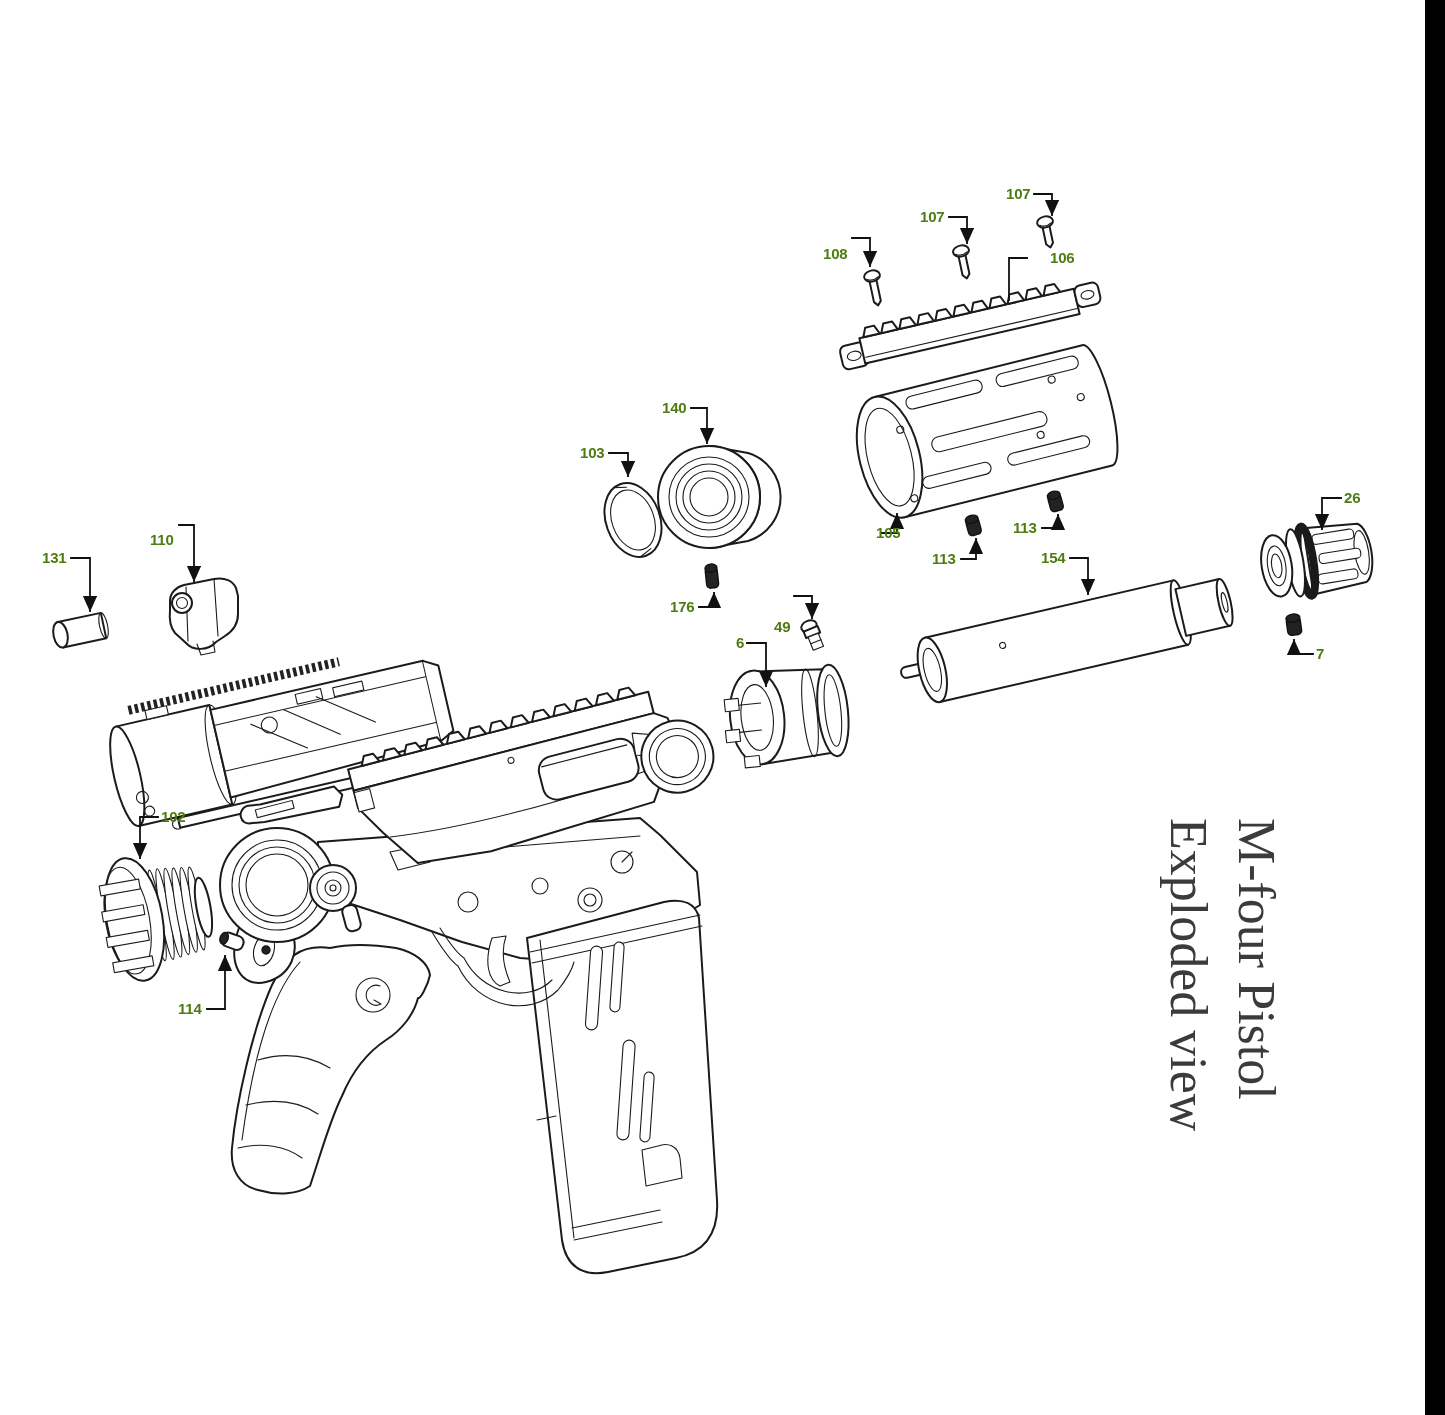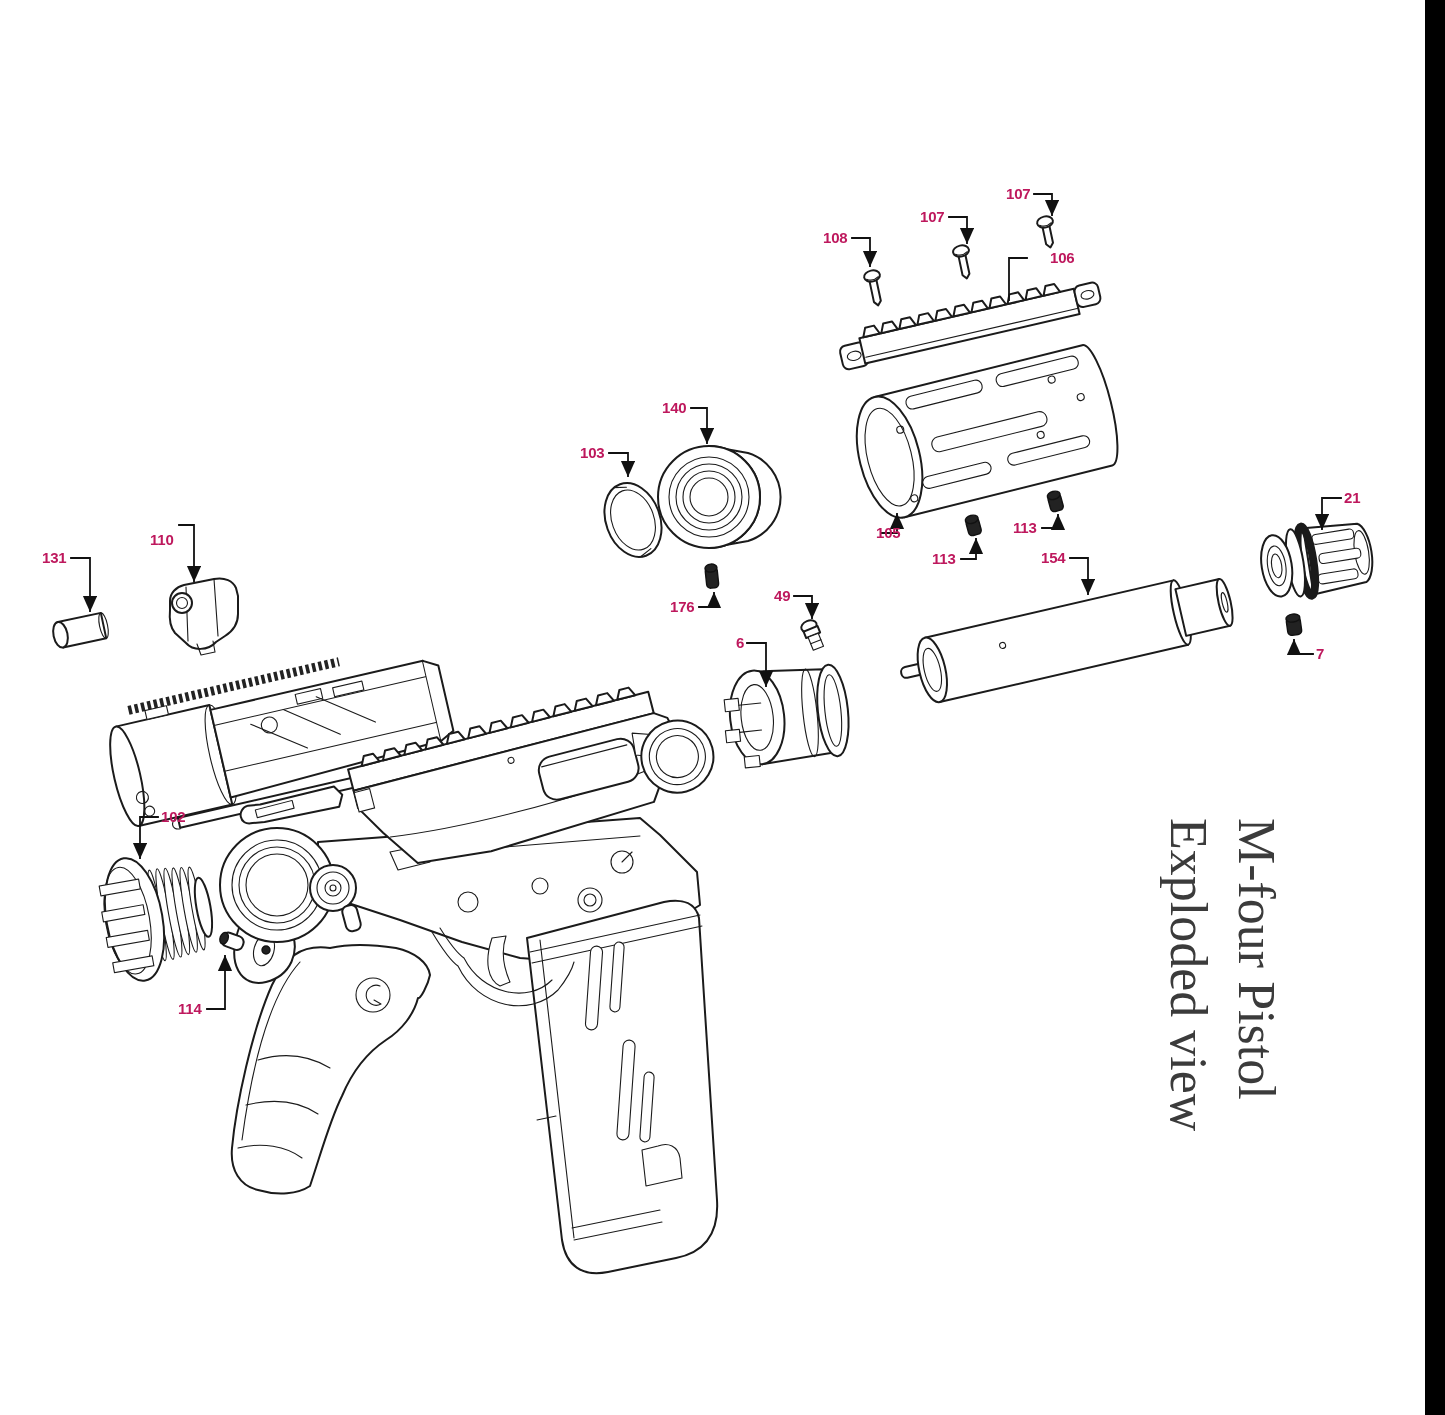--- a/index.html
+++ b/index.html
@@ -5,21 +5,21 @@
   html,body{margin:0;padding:0;background:#ffffff;}
   .stage{position:relative;width:1445px;height:1415px;background:#ffffff;overflow:hidden;
          font-family:"Liberation Sans",sans-serif;}
   .stage svg{position:absolute;left:0;top:0;}
   svg .w{stroke:#1b1b1b;fill:#ffffff;stroke-width:2;stroke-linejoin:round;stroke-linecap:round;}
   svg .thin{stroke:#1b1b1b;fill:none;stroke-width:1.1;stroke-linejoin:round;stroke-linecap:round;}
   svg .wt{stroke:#1b1b1b;fill:#ffffff;stroke-width:1.1;stroke-linejoin:round;stroke-linecap:round;}
   svg .d{stroke:#111;fill:#222;stroke-width:1.4;stroke-linejoin:round;}
   svg .spring{stroke:#232323;stroke-width:9;stroke-dasharray:3.5 3;fill:none;}
   svg .ldr{stroke:#111;stroke-width:1.8;fill:none;stroke-linecap:square;}
-  .plabel{position:absolute;font:700 15px/18px "Liberation Sans",sans-serif;color:#be185d;
+  .plabel{position:absolute;font:700 15px/18px "Liberation Sans",sans-serif;color:#4d7c0f;
           letter-spacing:-0.2px;white-space:nowrap;}
   .title{position:absolute;left:1053px;top:915px;width:334px;height:140px;
          transform:rotate(90deg);transform-origin:center;
          font-family:"Liberation Serif",serif;font-size:52px;line-height:68px;
          color:#3b3b3b;white-space:nowrap;}
   .rightbar{position:absolute;left:1425px;top:0;width:20px;height:1415px;background:#000;}
 </style>
 </head>
 <body>
 
@@ -297,34 +297,34 @@
     <polyline class="ldr" points="699,607 714,607 714,593" marker-end="url(#arw)"></polyline>
     <polyline class="ldr" points="794,596 812,596 812,618" marker-end="url(#arw)"></polyline>
     <polyline class="ldr" points="747,643 766,643 766,686" marker-end="url(#arw)"></polyline>
     <polyline class="ldr" points="71,558 90,558 90,611" marker-end="url(#arw)"></polyline>
     <polyline class="ldr" points="179,525 194,525 194,581" marker-end="url(#arw)"></polyline>
     <polyline class="ldr" points="158,817 140,817 140,858" marker-end="url(#arw)"></polyline>
     <polyline class="ldr" points="207,1009 225,1009 225,956" marker-end="url(#arw)"></polyline>
   </g>
 </svg>
 
-<div class="plabel" style="left:823px;top:229px">108</div>
+<div class="plabel" style="left:823px;top:245px">108</div>
 <div class="plabel" style="left:920px;top:208px">107</div>
 <div class="plabel" style="left:1006px;top:185px">107</div>
 <div class="plabel" style="left:1050px;top:249px">106</div>
 <div class="plabel" style="left:662px;top:399px">140</div>
 <div class="plabel" style="left:580px;top:444px">103</div>
 <div class="plabel" style="left:876px;top:524px">105</div>
 <div class="plabel" style="left:932px;top:550px">113</div>
 <div class="plabel" style="left:1013px;top:519px">113</div>
 <div class="plabel" style="left:1041px;top:549px">154</div>
-<div class="plabel" style="left:1344px;top:489px">21</div>
+<div class="plabel" style="left:1344px;top:489px">26</div>
 <div class="plabel" style="left:1316px;top:645px">7</div>
 <div class="plabel" style="left:670px;top:598px">176</div>
-<div class="plabel" style="left:774px;top:587px">49</div>
+<div class="plabel" style="left:774px;top:618px">49</div>
 <div class="plabel" style="left:736px;top:634px">6</div>
 <div class="plabel" style="left:42px;top:549px">131</div>
 <div class="plabel" style="left:150px;top:531px">110</div>
 <div class="plabel" style="left:161px;top:808px">102</div>
 <div class="plabel" style="left:178px;top:1000px">114</div>
 
 <div class="title">
   <div>M-four Pistol</div>
   <div>Exploded view</div>
 </div>

